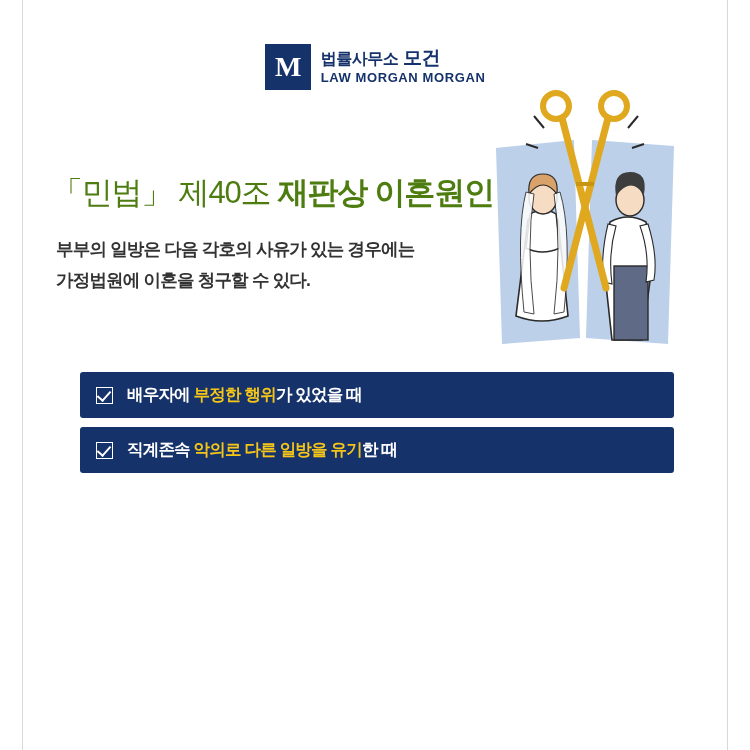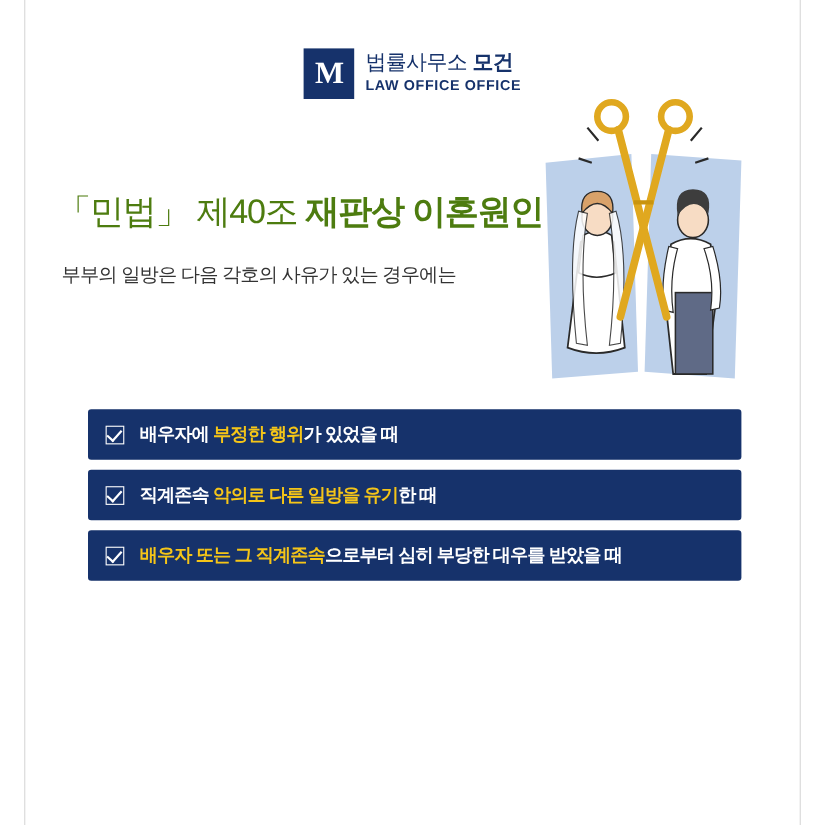--- a/index.html
+++ b/index.html
@@ -59,21 +59,21 @@
     font-weight: bold;
     letter-spacing: -1px;
   }
   .logo-text { line-height: 1.1; }
   .logo-line1 {
     font-size: 19px;
     font-weight: bold;
     color: #16326b;
     letter-spacing: -0.5px;
   }
-  .logo-line1 .thin { font-weight: normal; font-size: 19px; }
+  .logo-line1 .thin { font-weight: bold; font-size: 16px; }
   .logo-line2 {
     font-size: 13px;
     font-weight: bold;
     color: #16326b;
     letter-spacing: 0.6px;
     margin-top: 2px;
   }
 
   
   .headline {
@@ -89,20 +89,21 @@
   .headline .bold { font-weight: bold; }
 
   .subtext {
     position: absolute;
     top: 234px;
     left: 56px;
     font-size: 17.5px;
     color: #333333;
     line-height: 1.75;
     letter-spacing: -0.8px;
+    font-weight: bold;
   }
 
   
   .illus {
     position: absolute;
     top: 88px;
     right: 52px;
     width: 210px;
     height: 260px;
   }
@@ -164,21 +165,21 @@
   <div class="logo-wrap">
     <div class="logo-inner">
       <div class="logo-mark">
         <span>M</span>
       </div>
       <div class="logo-text">
         <div class="logo-line1">
           <span class="thin">법률사무소</span>
           <span>모건</span>
         </div>
-        <div class="logo-line2">LAW OFFICE OFFICE</div>
+        <div class="logo-line2">LAW MORGAN MORGAN</div>
       </div>
     </div>
   </div>
 
   <div class="illus">
     <svg width="210" height="260" viewBox="0 0 210 260" xmlns="http://www.w3.org/2000/svg">
 
       <polygon points="8,60 86,52 92,250 14,256" fill="#bcd0ea"></polygon>
       <polygon points="104,52 186,58 180,256 98,250" fill="#bcd0ea"></polygon>
 
@@ -211,30 +212,27 @@
       </g>
     </svg>
   </div>
 
   <div class="headline">
     <span class="light">「민법」 제40조 </span><span class="bold">재판상 이혼원인</span>
   </div>
 
   <div class="subtext">
     <div>부부의 일방은 다음 각호의 사유가 있는 경우에는</div>
+    <div>가정법원에 이혼을 청구할 수 있다.</div>
   </div>
 
   <div class="list" id="list-root">
       <div class="row">
         <span class="chk"></span>
         <span class="txt"><span class="pl">배우자에 </span><span class="hl">부정한 행위</span><span class="pl">가 있었을 때</span></span>
       </div>
       <div class="row">
         <span class="chk"></span>
         <span class="txt"><span class="pl">직계존속 </span><span class="hl">악의로 다른 일방을 유기</span><span class="pl">한 때</span></span>
       </div>
-      <div class="row">
-        <span class="chk"></span>
-        <span class="txt"><span class="hl">배우자 또는 그 직계존속</span><span class="pl">으로부터 심히 부당한 대우를 받았을 때</span></span>
-      </div>
     </div>
 
 </div>
 
 </body></html>

